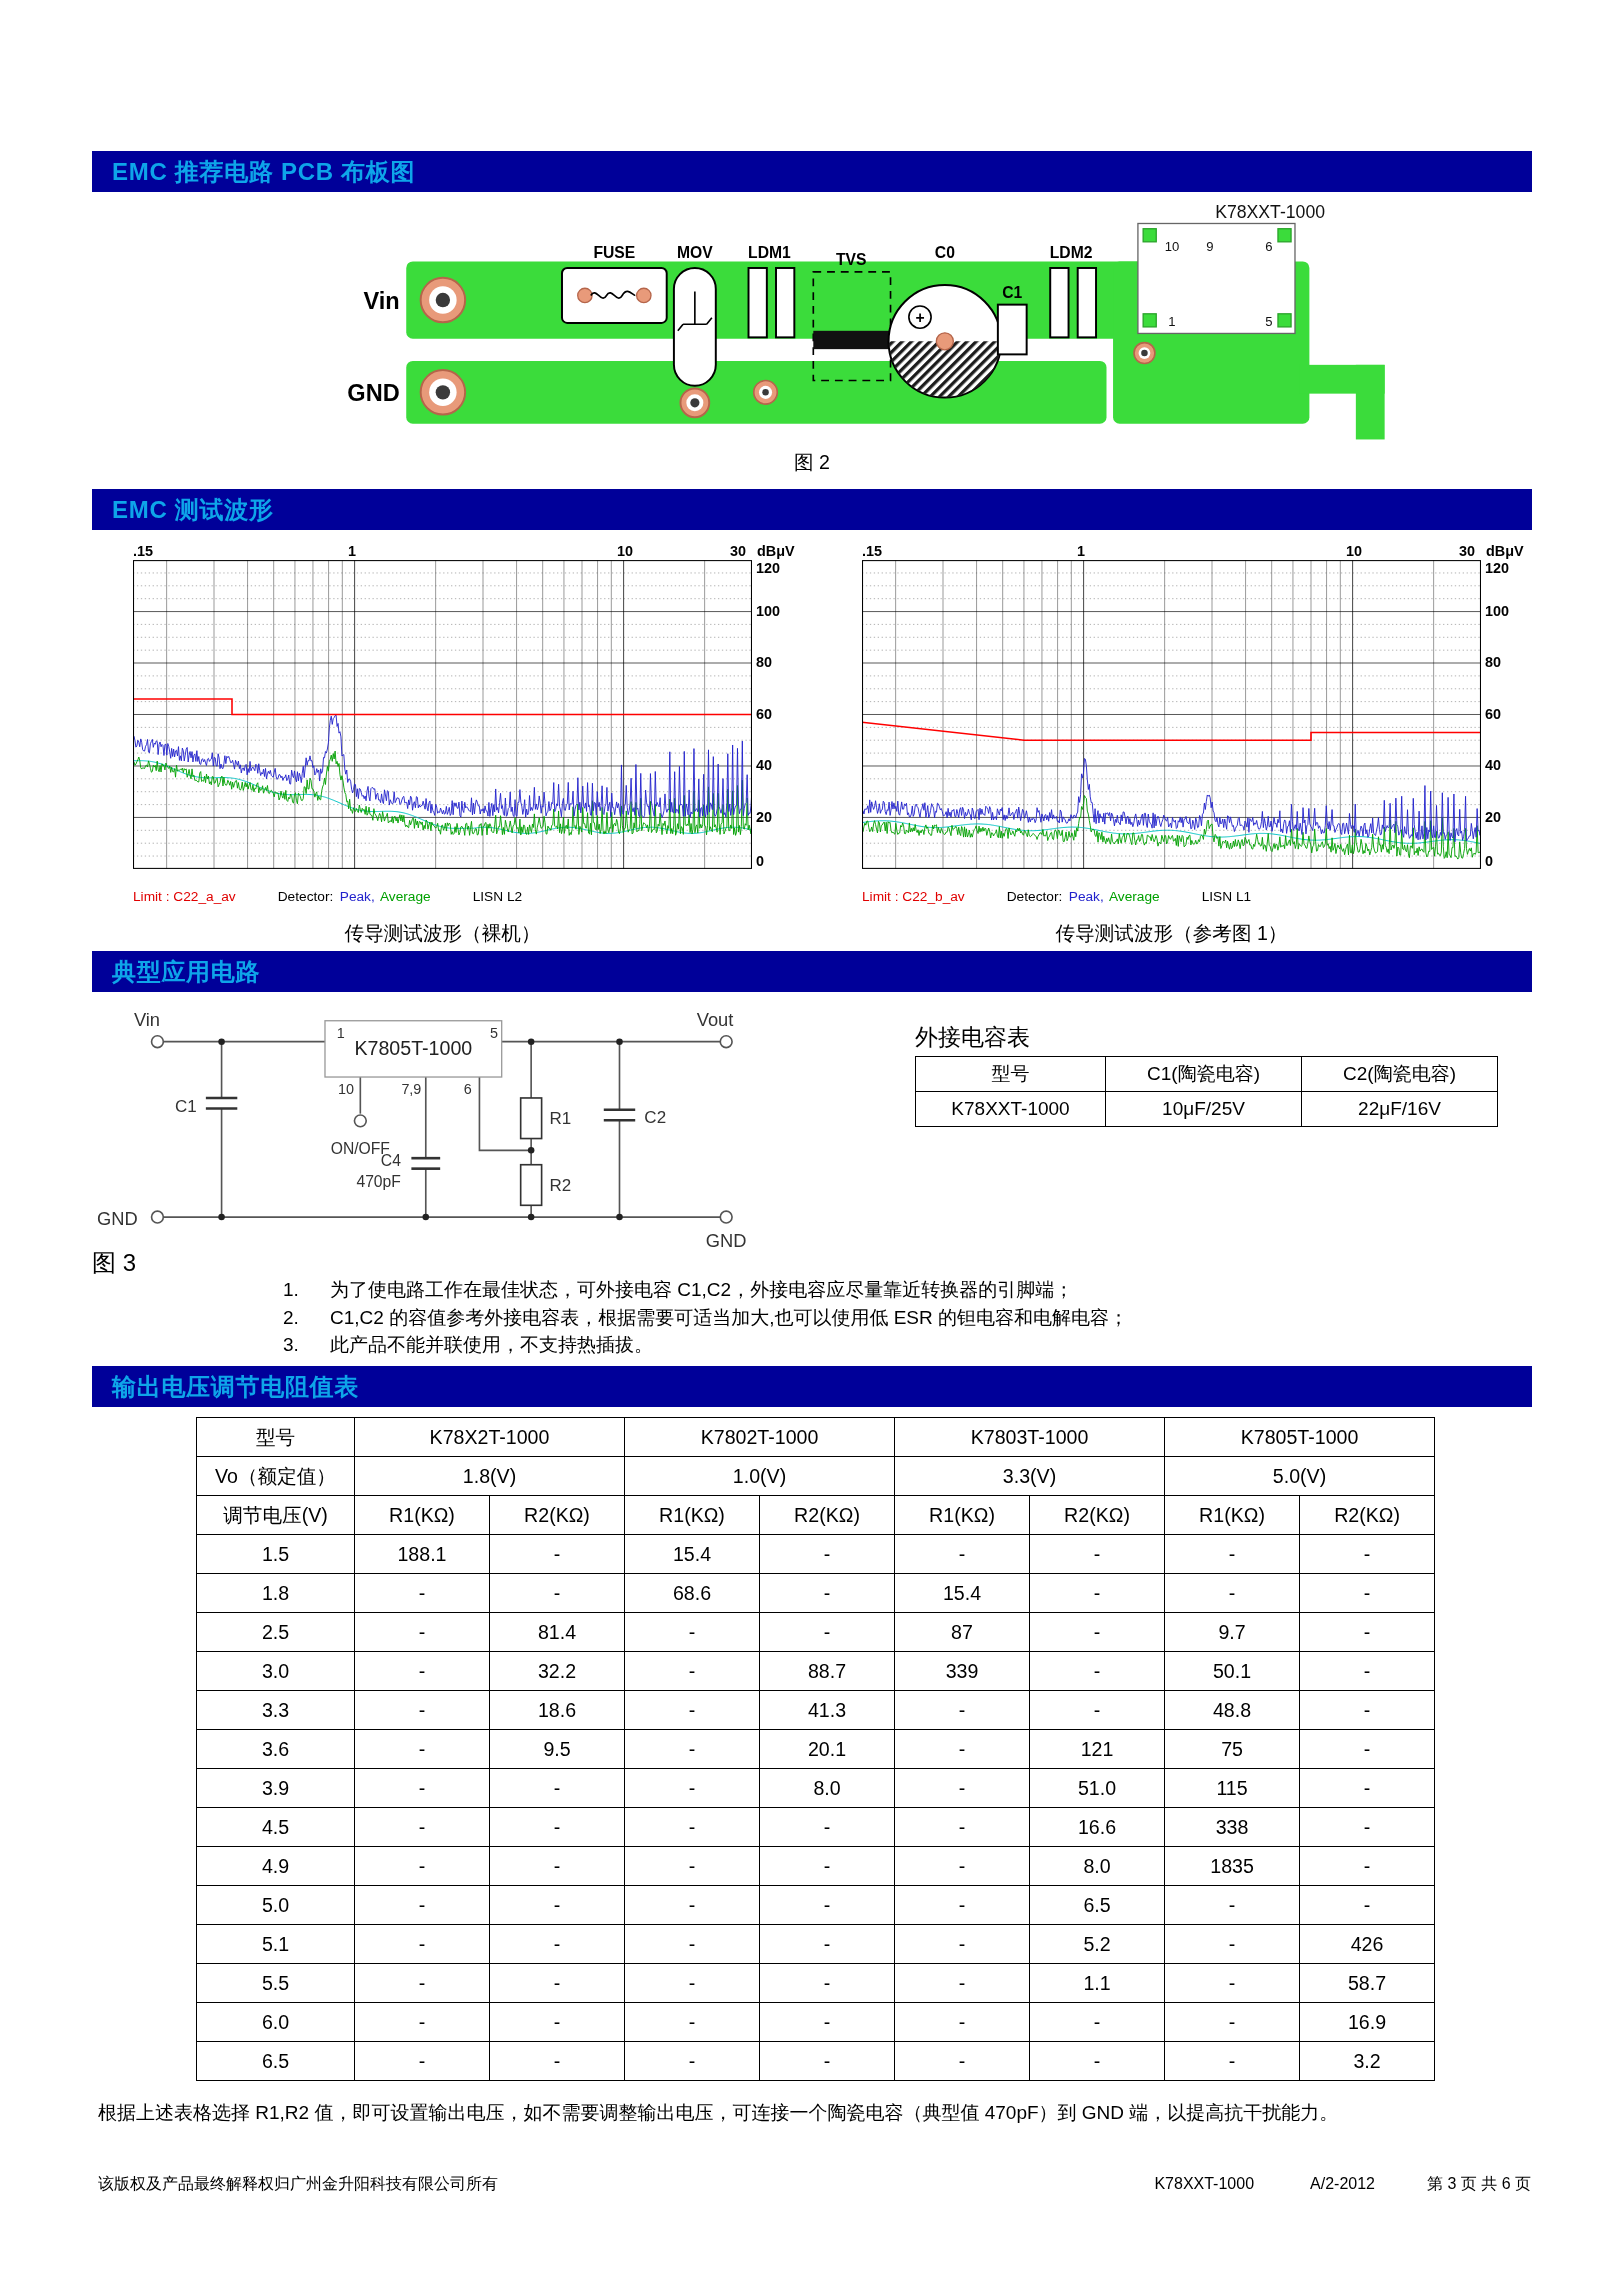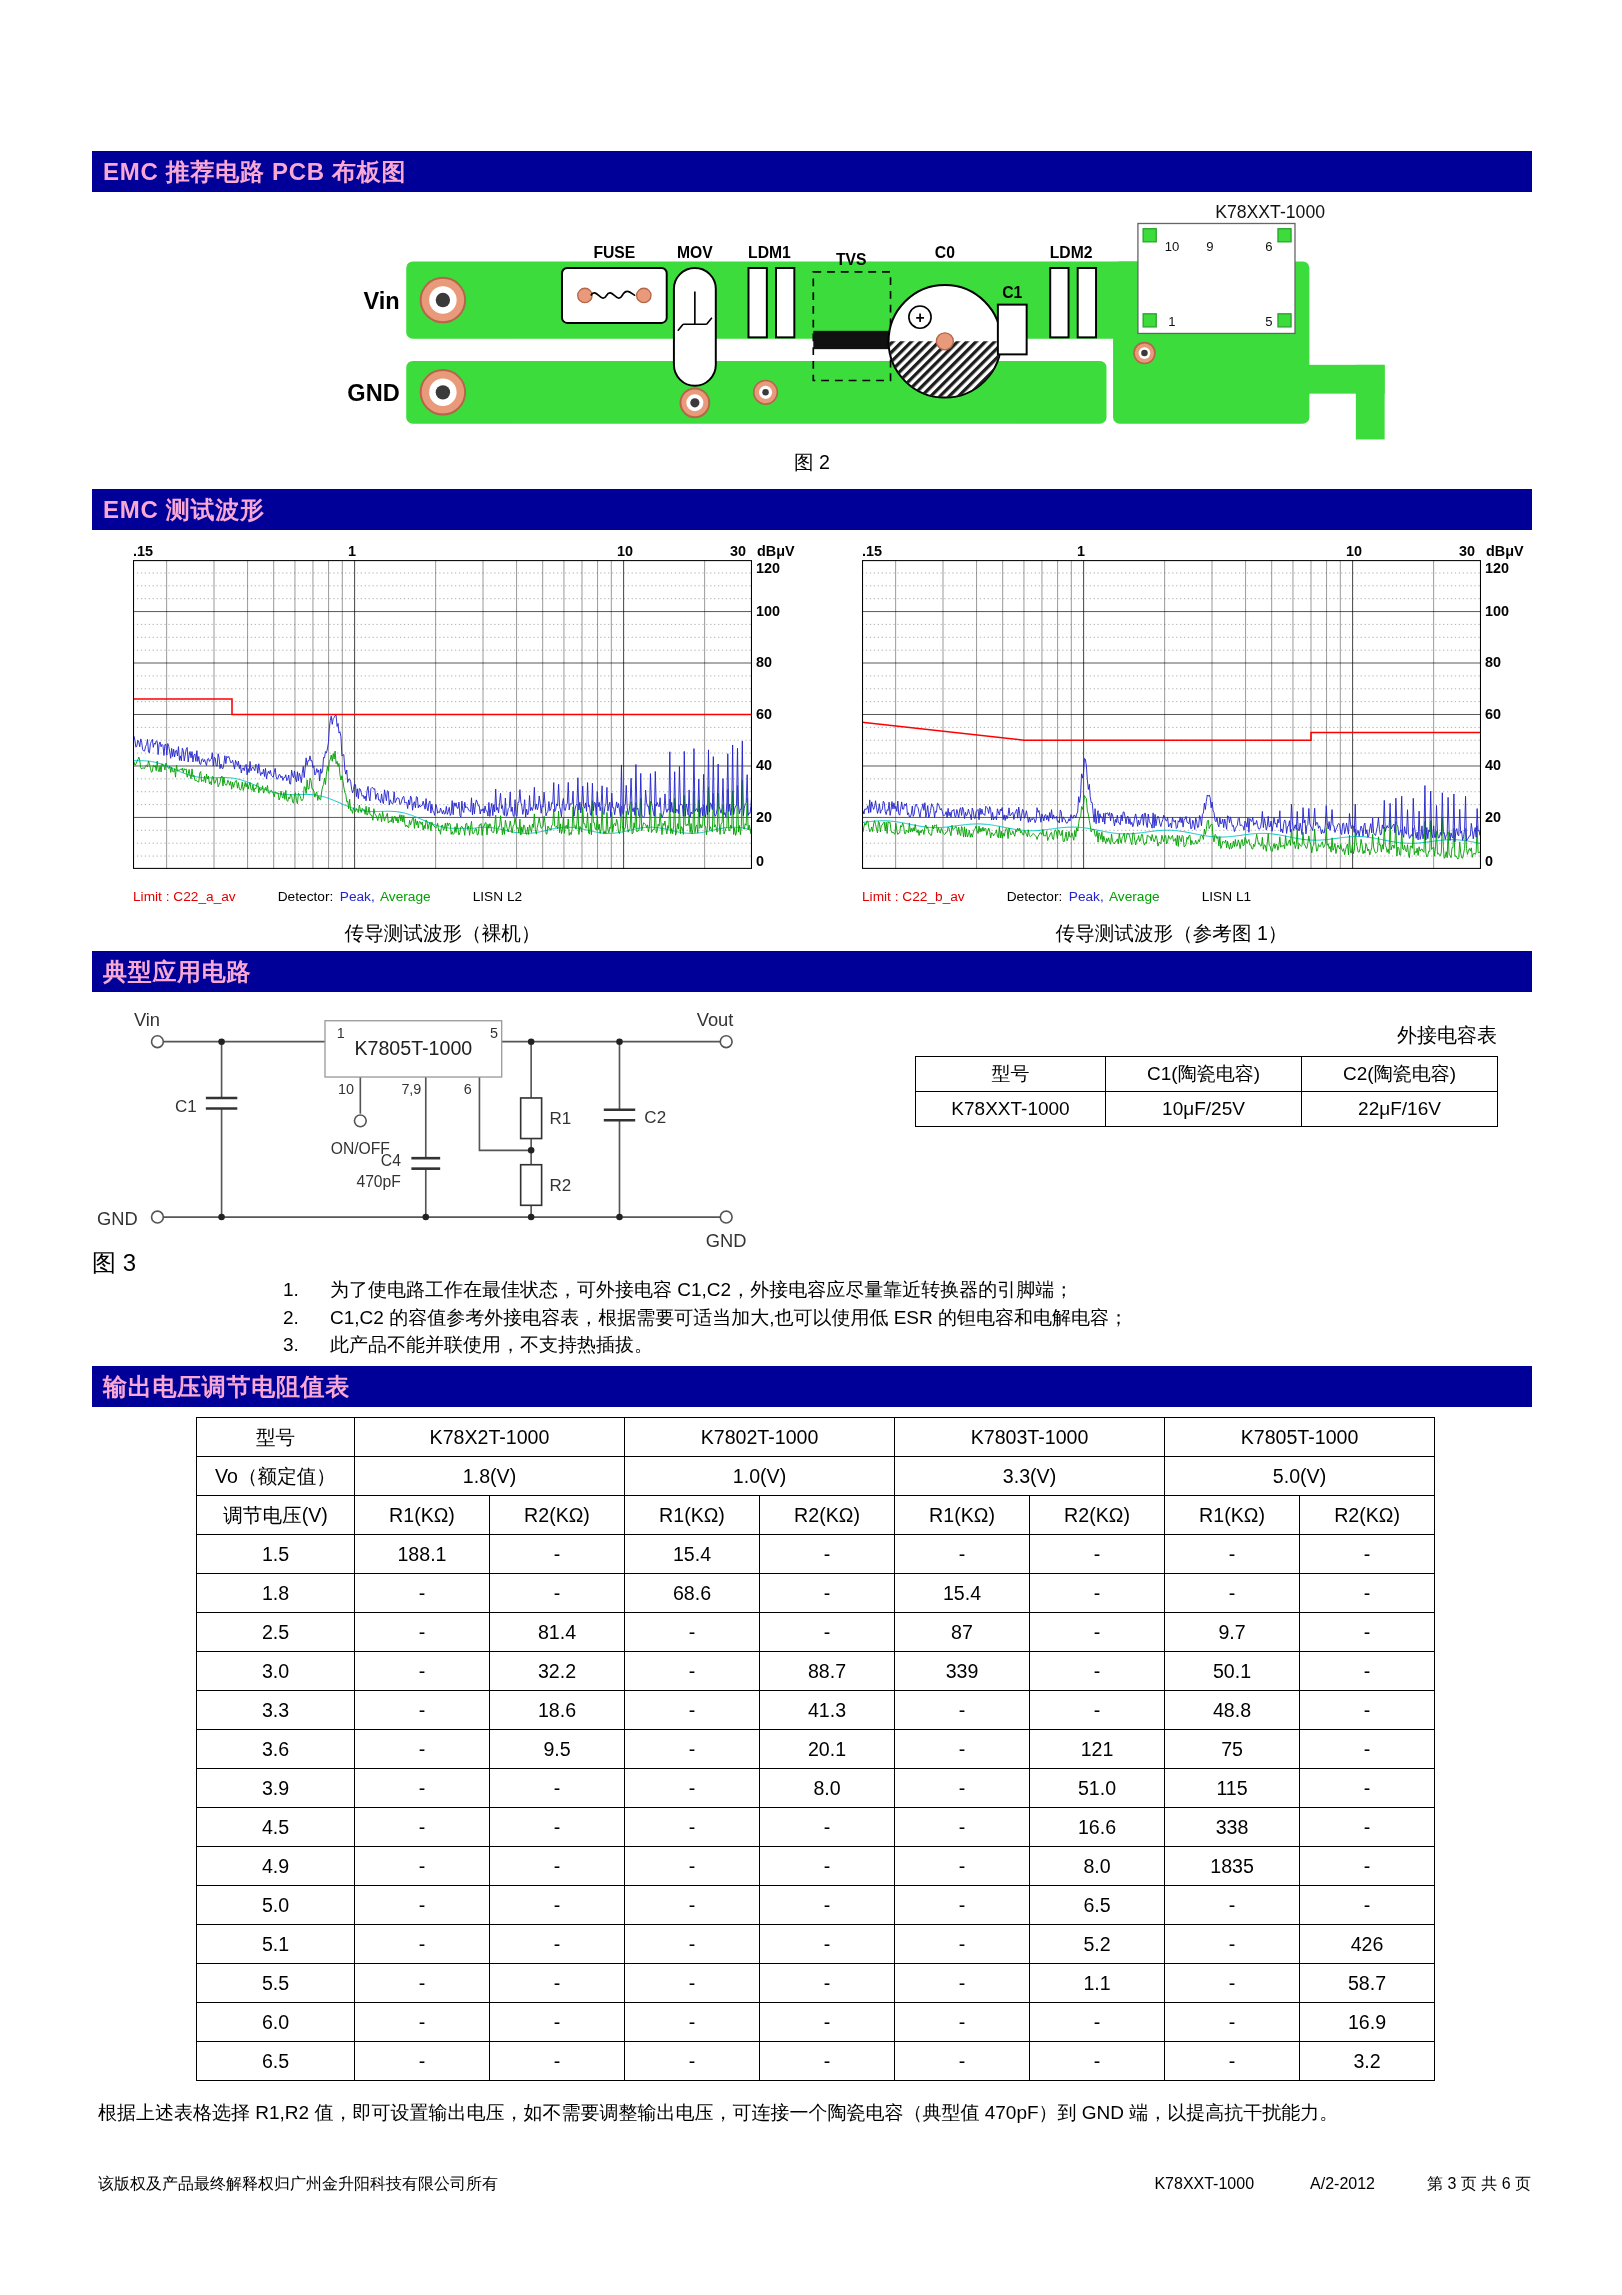--- a/index.html
+++ b/index.html
@@ -1,34 +1,34 @@
 <!DOCTYPE html>
 <html style="font-size:10.5px"><head>
 <meta charset="utf-8">
 <style>
   *{margin:0;padding:0;box-sizing:border-box}
   body{background:#9a9a9a}
   .page{position:relative;width:1622px;height:2295px;background:#ffffff;
         font-family:"Liberation Sans","DejaVu Sans",sans-serif;color:#000;overflow:hidden;margin:0 auto}
-  .secbar{position:absolute;left:92px;width:1440px;height:41px;background:#000099;color:#f9a8d4;
-          font-size:24px;font-weight:bold;line-height:41px;padding-left:11px;letter-spacing:0.7px}
+  .secbar{position:absolute;left:92px;width:1440px;height:41px;background:#000099;color:#0ea5e9;
+          font-size:24px;font-weight:bold;line-height:41px;padding-left:20px;letter-spacing:0.7px}
   .figcap{position:absolute;left:92px;width:1440px;text-align:center;font-size:19.6px}
   .pcb-fig{position:absolute;left:92px;top:196px;width:1440px;height:250px}
   .chart{position:absolute;top:538px;width:694px}
   .ch-top{position:relative;height:22px;font-size:14.4px;font-weight:bold}
   .ch-xt{position:absolute;bottom:1.3px}
   .ch-unit{position:absolute;bottom:1.3px;font-weight:bold}
   .ch-plot{position:relative;width:667px;height:309px}
   .ch-plot svg{position:absolute;left:0;top:0;background:#fff}
   .ch-yt{position:absolute;font-size:14.4px;font-weight:bold;width:37px}
   .ch-foot{margin-top:20px;font-size:13.7px;white-space:nowrap}
   .ch-cap{margin-top:15.7px;width:619px;text-align:center;font-size:19.6px}
   .schem{position:absolute;left:92px;top:1001px;width:733px;height:262px}
   .figcap3{position:absolute;left:92px;top:1247px;width:321px;text-align:left;font-size:24px}
-  .cap-title{position:absolute;left:915px;top:1022px;width:582px;text-align:right;font-size:20px}
+  .cap-title{position:absolute;left:915px;top:1022px;width:582px;text-align:left;font-size:23px}
   .cap-table{position:absolute;left:915px;top:1056px;border-collapse:collapse;table-layout:fixed;font-size:19px}
   .cap-table td{border:1.3px solid #000;height:35px;text-align:center;vertical-align:middle}
   .notes{position:absolute;left:283px;top:1276px;font-size:19px;line-height:27.5px}
   .note-num{display:inline-block;width:47px}
   .res-table{position:absolute;left:196px;top:1417px;width:1237px;border-collapse:collapse;table-layout:fixed;font-size:19.6px}
   .res-table td{border:1.3px solid #000;height:39px;text-align:center;vertical-align:middle;padding:0}
   .rt-notes{position:absolute;left:98px;top:2098px;width:1440px;font-size:19px;line-height:30px}
   .footer{position:absolute;left:98px;top:2174px;width:1433px;display:flex;align-items:baseline;font-size:16px}
   .f-left{margin-right:auto}
   .f-model{margin-right:56px}

